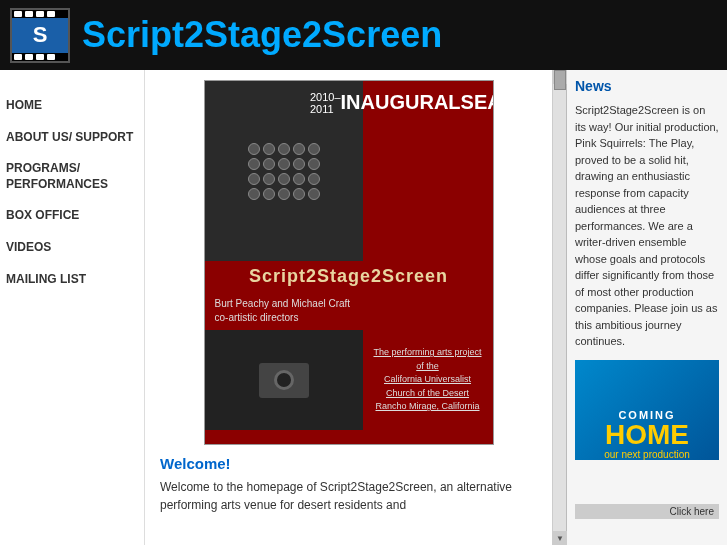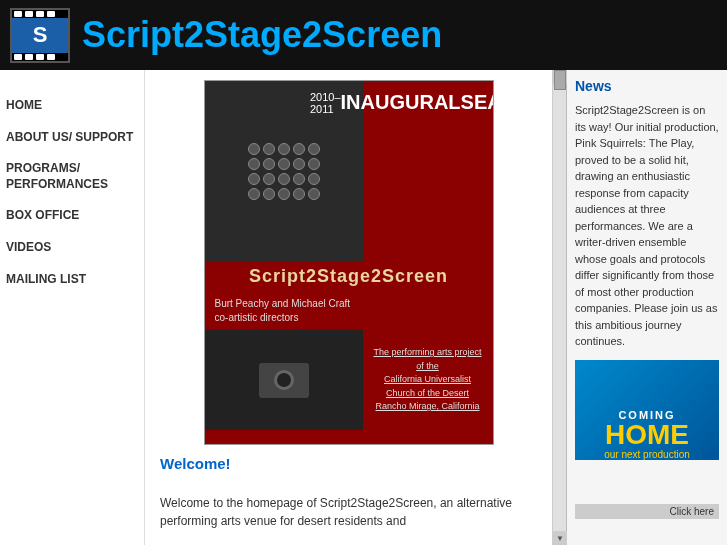--- a/index.html
+++ b/index.html
@@ -208,21 +208,21 @@
       text-align: center;
       display: flex;
       align-items: center;
       text-decoration: underline;
     }
 
     #welcome-heading {
       color: #0066cc;
       font-size: 15px;
       font-weight: bold;
-      margin-bottom: 22px;
+      margin-bottom: 6px;
     }
     #welcome-text {
       font-size: 12px;
       color: #333;
       line-height: 1.5;
     }
 
     
     #right-sidebar {
       width: 175px;

